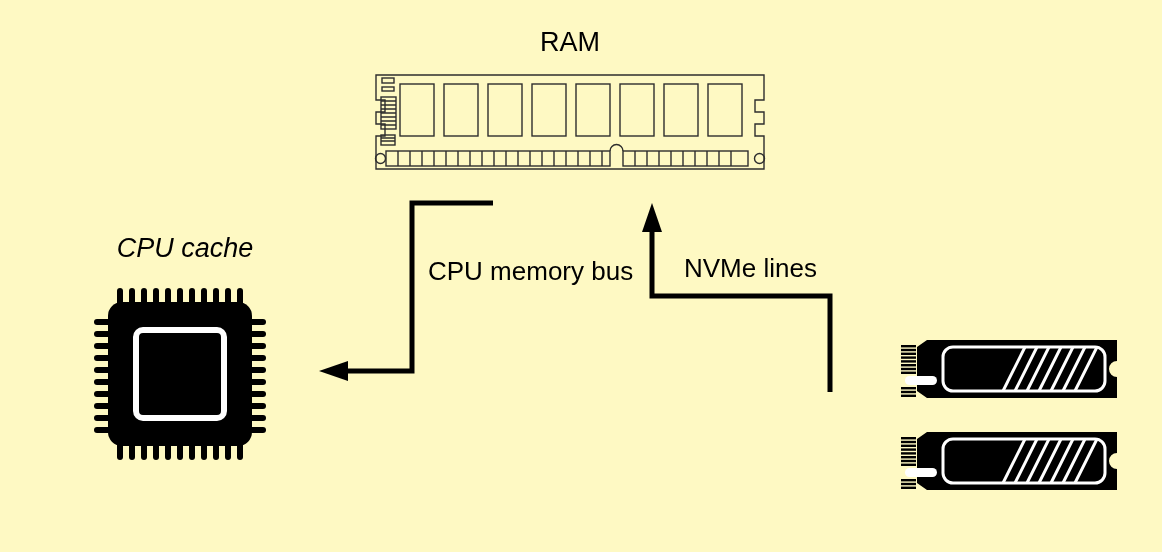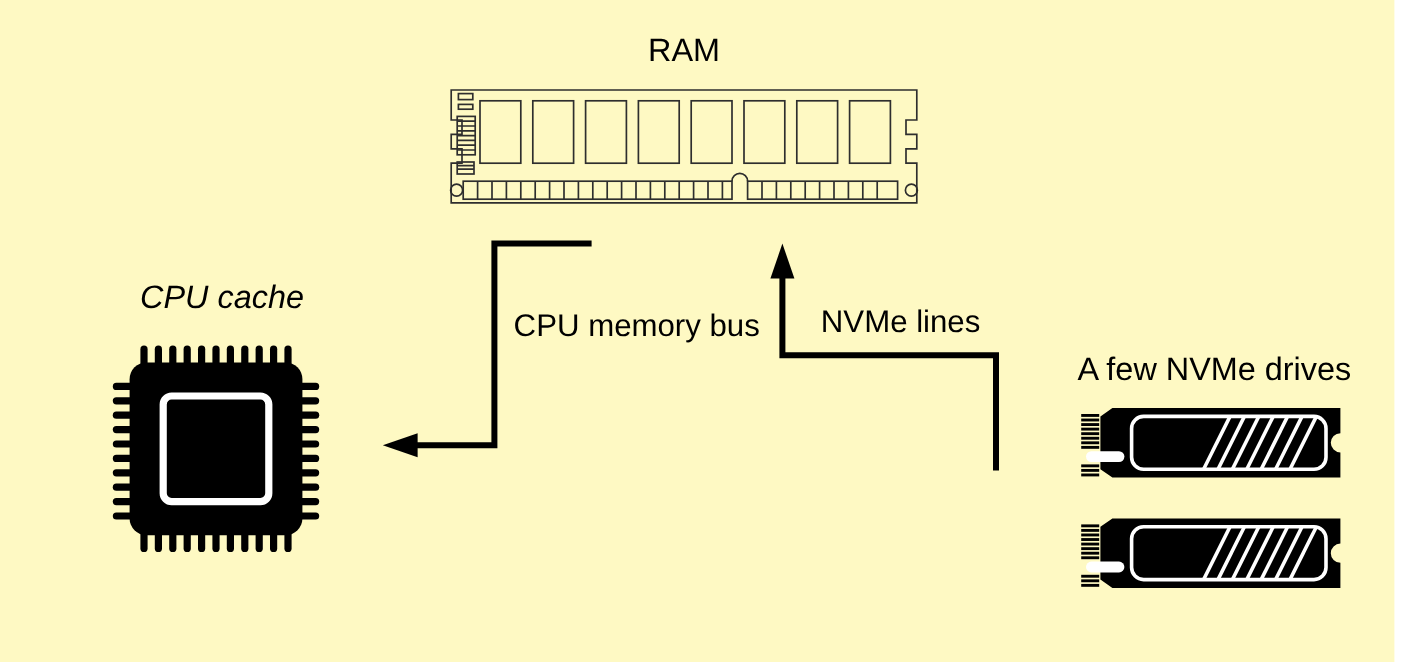--- a/index.html
+++ b/index.html
@@ -108,21 +108,20 @@
         <rect x="162" y="123" width="18" height="6" rx="3"></rect>
       <rect x="162" y="135" width="18" height="6" rx="3"></rect>
         <rect x="162" y="147" width="18" height="6" rx="3"></rect>
 
       <rect x="22" y="22" width="144" height="144" rx="14"></rect>
     </g>
 
     <rect x="50" y="50" width="88" height="88" rx="7" fill="none" stroke="#fff" stroke-width="6"></rect>
   </svg>
 
-  <div class="node-label" style="left:897px; top:294px; width:230px;">A few NVMe drives</div>
 
   <svg class="abs" style="left:897px; top:338px;" width="230" height="62" viewBox="0 0 230 62">
     <defs>
       <clipPath id="lbl1">
           <rect x="46" y="9" width="162" height="44" rx="10"></rect>
         </clipPath>
     </defs>
     <path d="M 30 2 L 220 2 L 220 23 A 8 8 0 0 0 220 39 L 220 60 L 30 60 L 20 53 L 20 9 Z" fill="#000"></path>
     <rect x="8" y="38" width="32" height="9" rx="4.5" fill="#fff"></rect>
     <g fill="#000">

